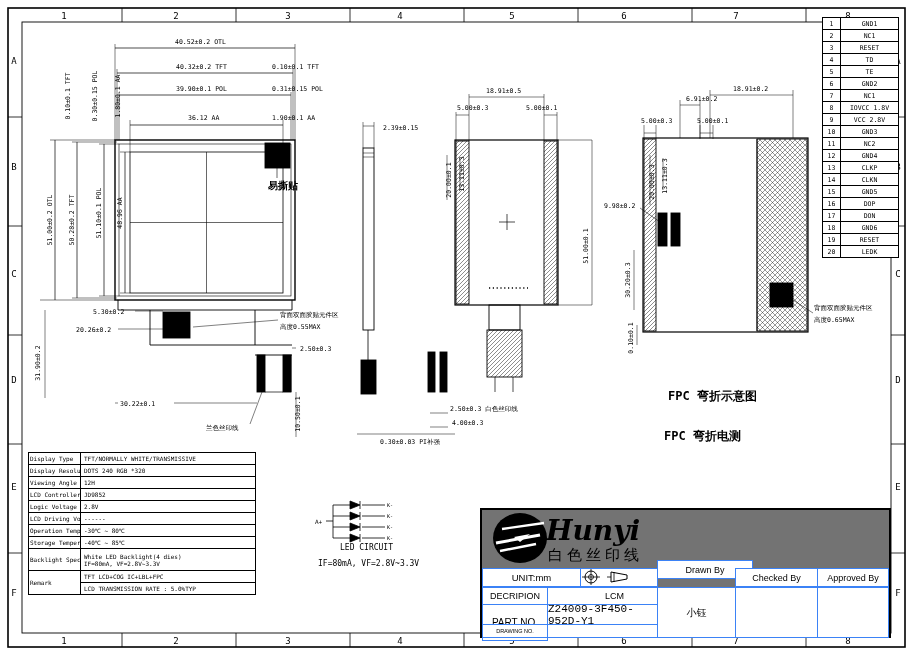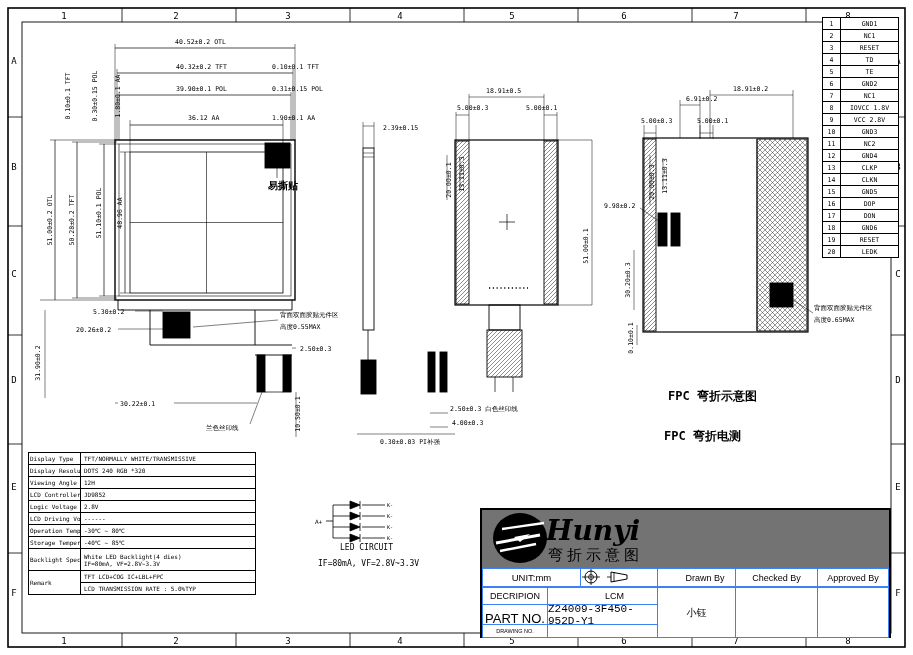--- a/index.html
+++ b/index.html
@@ -384,38 +384,38 @@
 <div class="title-block">
   <div class="logo-row">
     <svg width="62" height="56" style="position:absolute;left:8px;top:1px">
       <ellipse cx="30" cy="27" rx="27" ry="25" fill="#000"></ellipse>
       <path d="M6 32 L50 24" stroke="#fff" stroke-width="3" fill="none"></path>
       <path d="M10 40 L46 33" stroke="#fff" stroke-width="2.4" fill="none"></path>
       <path d="M12 18 L54 12" stroke="#fff" stroke-width="2.4" fill="none"></path>
       <path d="M24 26 L40 23 L30 31 Z" fill="#fff"></path>
     </svg>
     <div class="logo-name">Hunyi</div>
-    <div class="logo-cn">弯折示意图</div>
+    <div class="logo-cn">白色丝印线</div>
   </div>
   <div class="tb-cell" style="left:0;top:58px;width:99px;height:19px;font-size:9.5px">UNIT:mm</div>
   <div class="tb-cell" style="left:98px;top:58px;width:78px;height:19px">
     <svg width="56" height="16">
       <circle cx="10" cy="8" r="6" stroke="#000" fill="none" stroke-width="1"></circle>
       <circle cx="10" cy="8" r="2.5" stroke="#000" fill="none" stroke-width="0.8"></circle>
       <path d="M1 8 H19 M10 -1 V17" stroke="#000" stroke-width="0.8"></path>
       <path d="M30 3 L46 6 L46 10 L30 13 Z" stroke="#000" fill="none" stroke-width="1"></path>
       <path d="M26 8 H30 M33 3 V13" stroke="#000" stroke-width="0.8"></path>
     </svg>
   </div>
-  <div class="tb-cell" style="left:175px;top:58px;width:96px;height:19px;font-size:9px">Drawn By</div>
+  <div class="tb-cell" style="left:175px;top:50px;width:96px;height:19px;font-size:9px">Drawn By</div>
   <div class="tb-cell" style="left:253px;top:58px;width:83px;height:19px;font-size:9px">Checked By</div>
   <div class="tb-cell" style="left:335px;top:58px;width:72px;height:19px;font-size:9px">Approved By</div>
   <div class="tb-cell" style="left:0;top:77px;width:66px;height:18px;font-size:9px">DECRIPION</div>
   <div class="tb-cell" style="left:65px;top:77px;width:135px;height:18px;font-size:9px">LCM</div>
-  <div class="tb-cell" style="left:0;top:94px;width:66px;height:29px;font-size:13px">PART NO.</div>
+  <div class="tb-cell" style="left:0;top:94px;width:66px;height:37px;font-size:10px">PART NO.</div>
   <div class="tb-cell" style="left:65px;top:94px;width:111px;height:21px;font-size:11px;font-family:Liberation Mono, monospace">Z24009-3F450-952D-Y1</div>
   <div class="tb-cell" style="left:0;top:114px;width:66px;height:14px;font-size:5.5px">DRAWING NO.</div>
   <div class="tb-cell" style="left:65px;top:114px;width:111px;height:14px"></div>
   <div class="tb-cell sig" style="left:175px;top:77px;width:79px;height:51px">小钰</div>
   <div class="tb-cell" style="left:253px;top:77px;width:83px;height:51px"></div>
   <div class="tb-cell" style="left:335px;top:77px;width:72px;height:51px"></div>
 </div>
 
 </div>
 

